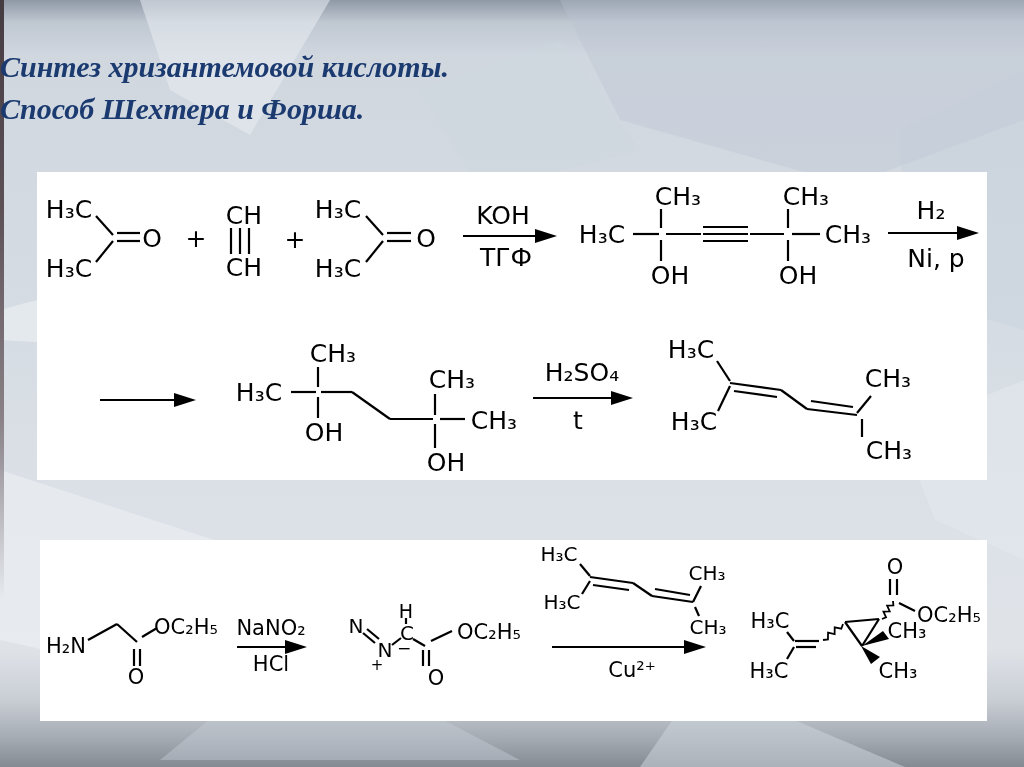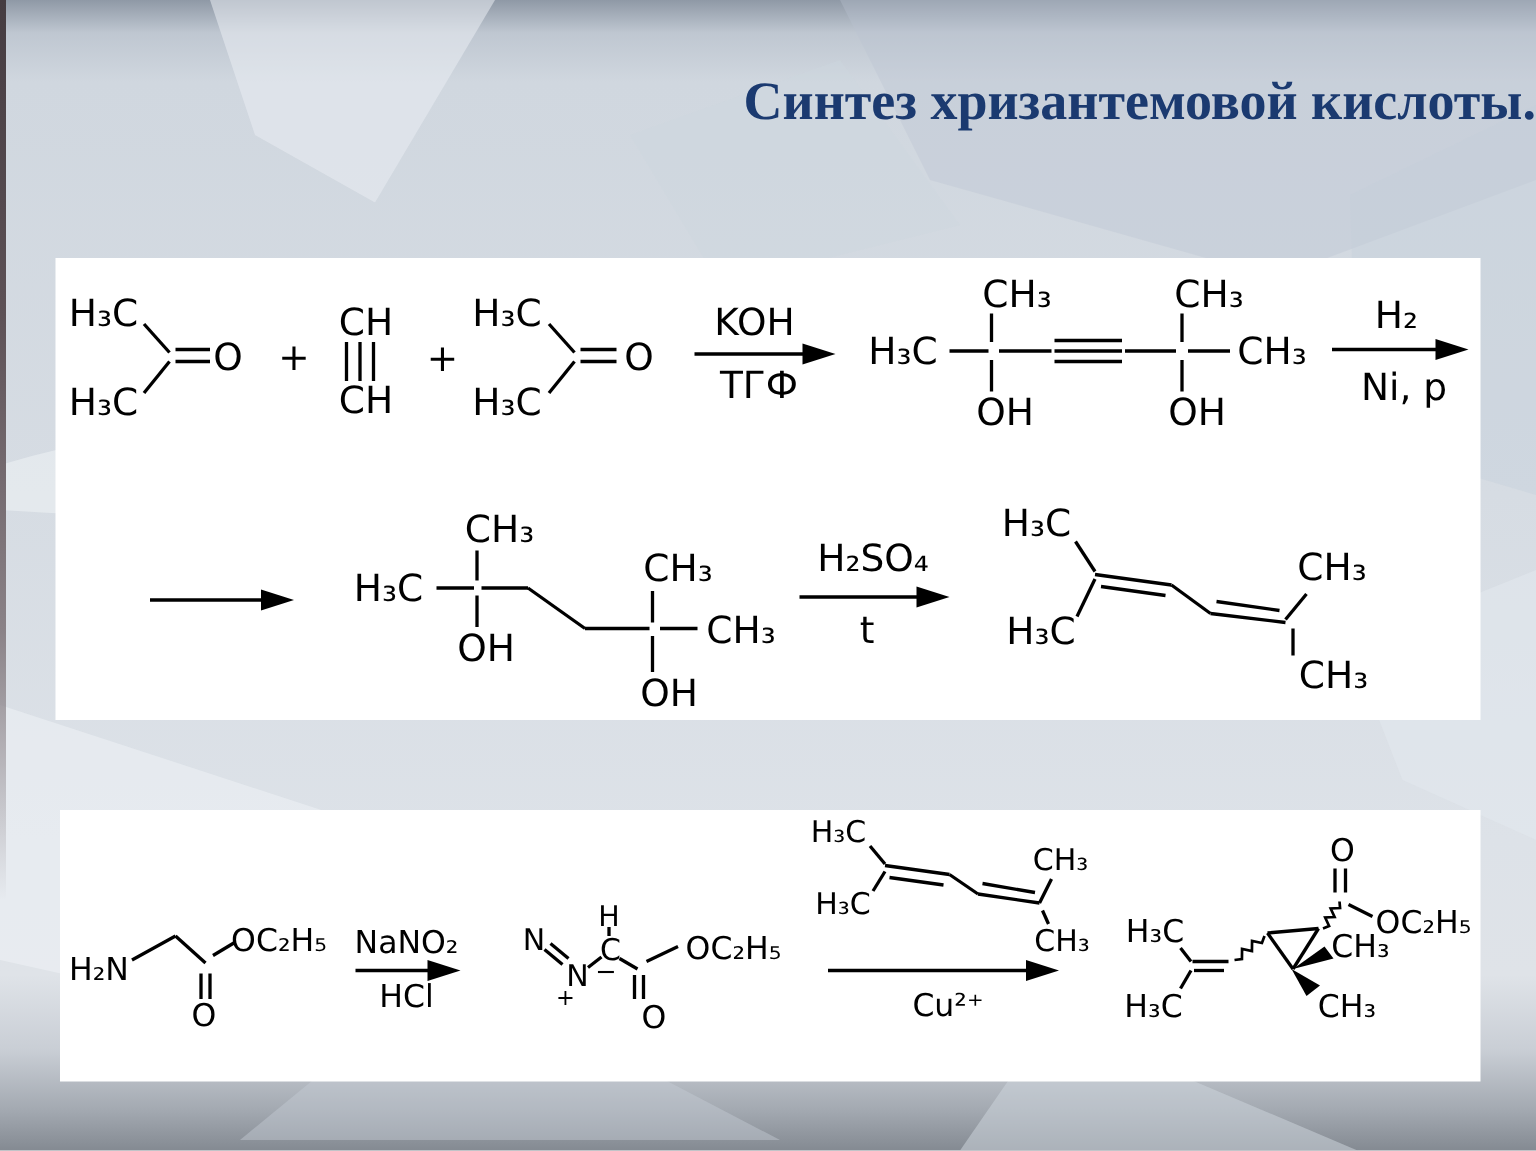--- a/index.html
+++ b/index.html
@@ -9,23 +9,23 @@
     background:linear-gradient(180deg,#8f99a6 0px,#bfc7d1 22px,#d0d7df 55px,
                #d6dce3 330px,#dde2e8 560px,#dfe3e8 650px,#c9ced5 700px,
                #a3a9b1 740px,#848a92 767px);
   }
   .bg-svg{position:absolute;left:0;top:0;}
   .left-stripe{
     position:absolute;left:0;top:0;width:4px;height:600px;
     background:linear-gradient(180deg,#453c41 0%,#5d5156 35%,#8a8287 70%,rgba(160,160,165,0) 100%);
   }
   .slide-title{
-    position:absolute;left:0;top:46px;width:1024px;text-align:right;
+    position:absolute;left:0;top:46px;width:1024px;text-align:left;
     font-family:"Liberation Serif","DejaVu Serif",serif;font-weight:bold;
-    font-size:36px;line-height:42px;color:#1b3a70;
+    font-size:30px;line-height:42px;color:#1b3a70;font-style:italic;
   }
   .panel{position:absolute;background:#ffffff;}
   .panel1{left:37px;top:172px;width:950px;height:308px;}
   .panel2{left:40px;top:540px;width:947px;height:181px;}
   .structures{position:absolute;left:0;top:0;}
   .structures text{
     font-family:"DejaVu Sans","Liberation Sans",sans-serif;
     fill:#000;
   }
 </style>
@@ -42,20 +42,21 @@
   <polygon points="300,645 520,760 160,760" fill="#c6cdd5" opacity="0.45"></polygon>
   <polygon points="900,430 1024,380 1024,560 935,520" fill="#e4eaef" opacity="0.5"></polygon>
   <polygon points="700,680 905,767 640,767" fill="#ccd3da" opacity="0.55"></polygon>
   <polygon points="420,90 560,40 640,150 480,190" fill="#cdd6df" opacity="0.4"></polygon>
 </svg>
 
 <div class="left-stripe"></div>
 
 <div class="slide-title" style="color: rgb(27, 58, 112);">
   <div>Синтез хризантемовой кислоты.</div>
+  <div>Способ Шехтера и Форша.</div>
 </div>
 
 <div class="panel panel1"></div>
 <div class="panel panel2"></div>
 
 <svg id="structures" class="structures" width="1024" height="767">
     <line x1="96" y1="216" x2="113" y2="235" stroke="#000000" stroke-width="2.2"></line>
     <line x1="96" y1="262" x2="113" y2="241" stroke="#000000" stroke-width="2.2"></line>
     <line x1="117" y1="233" x2="140" y2="233" stroke="#000000" stroke-width="2.2"></line>
     <line x1="117" y1="241" x2="140" y2="241" stroke="#000000" stroke-width="2.2"></line>

